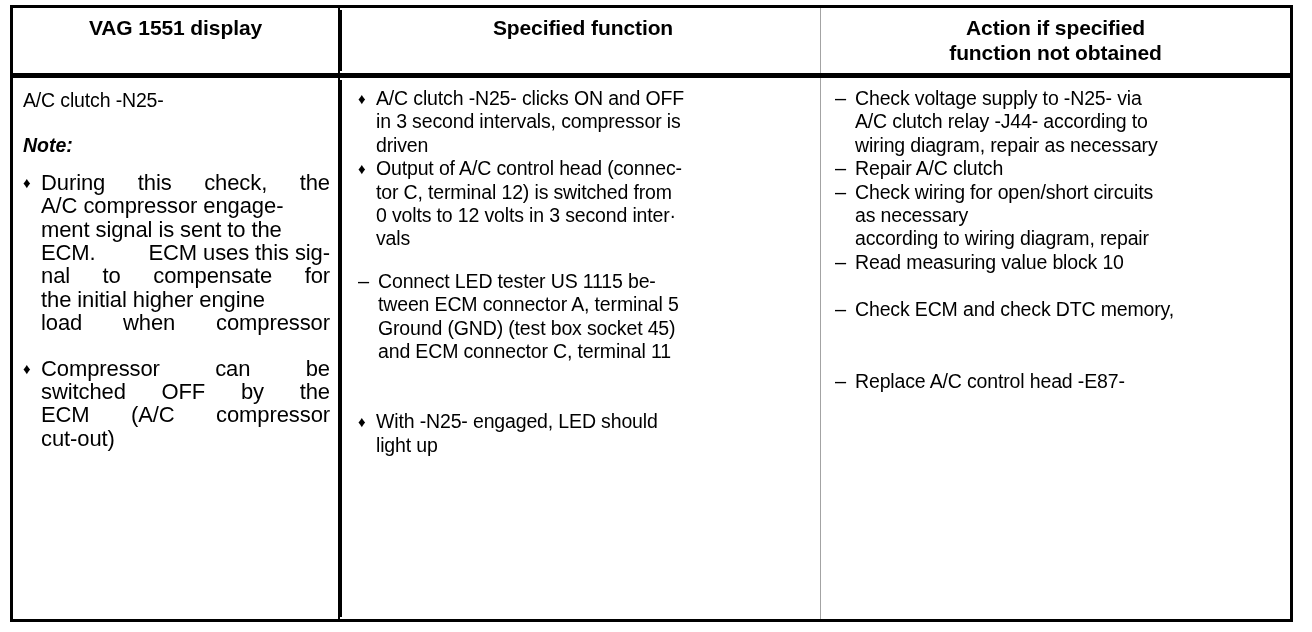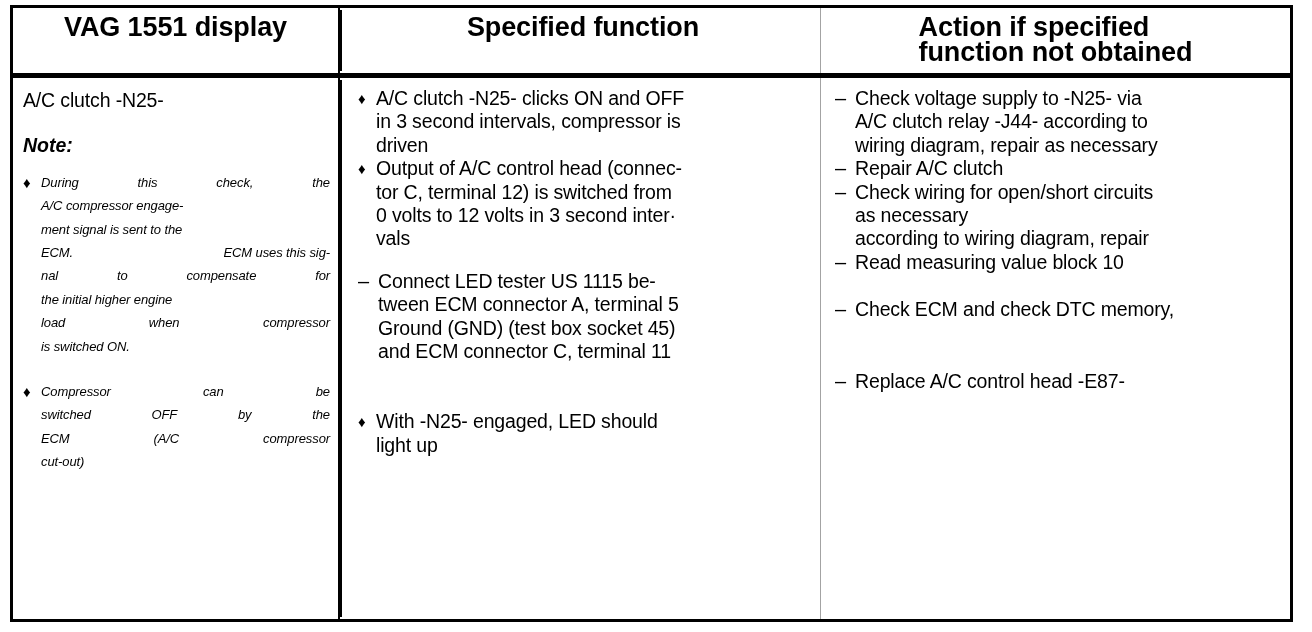--- a/index.html
+++ b/index.html
@@ -46,23 +46,23 @@
   }
   .th {
     display: flex;
     align-items: flex-start;
     justify-content: center;
     box-sizing: border-box;
     padding-top: 7px;
   }
   .th-text {
     font-weight: bold;
-    font-size: 27px;
+    font-size: 21px;
     line-height: 25px;
-    text-align: left;
+    text-align: center;
     letter-spacing: -0.1px;
   }
 
   
   .tbody {
     display: flex;
     flex-direction: row;
     flex: 1 1 auto;
     min-height: 0;
     border-radius: 26px;
@@ -127,22 +127,21 @@
     font-size: 20px;
     width: 20px;
   }
   .item-body {
     flex: 1 1 auto;
     min-width: 0;
   }
 
   
   .ital {
-    font-style: italic;
-    font-size: 13px;
+    font-size: 22px;
     line-height: 23.4px;
     letter-spacing: -0.1px;
   }
   .just-line {
     display: flex;
     justify-content: space-between;
     white-space: nowrap;
   }
   .just-line.last { justify-content: flex-start; }
 
@@ -202,21 +201,20 @@
                     <span>to</span>
                     <span>compensate</span>
                     <span>for</span>
                   </div>
                   <div class="just-line last">the initial higher engine</div>
                   <div class="just-line">
                     <span>load</span>
                     <span>when</span>
                     <span>compressor</span>
                   </div>
-                  <div class="just-line last">is switched ON.</div>
                 </div>
               </div>
               <div style="height: 22px;"></div>
               <div class="item">
                 <div class="marker">♦</div>
                 <div class="item-body ital">
                   <div class="just-line">
                     <span>Compressor</span>
                     <span>can</span>
                     <span>be</span>

